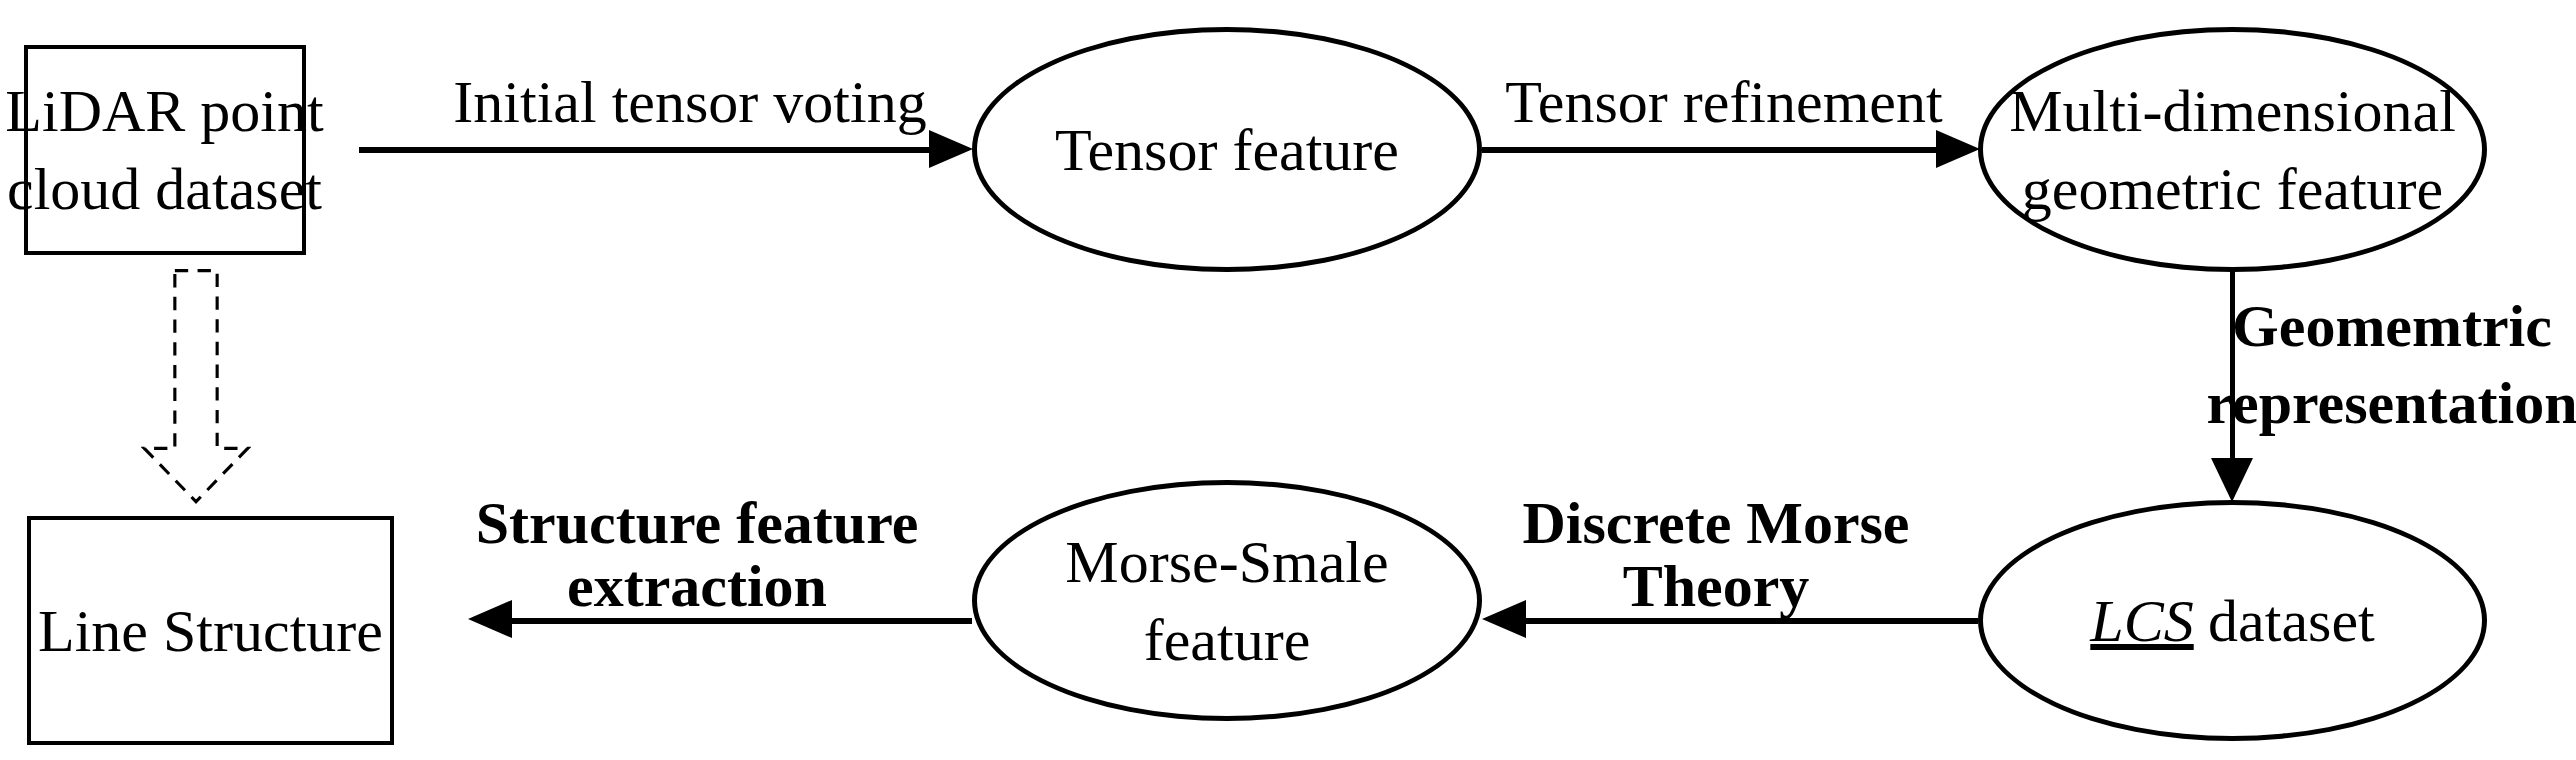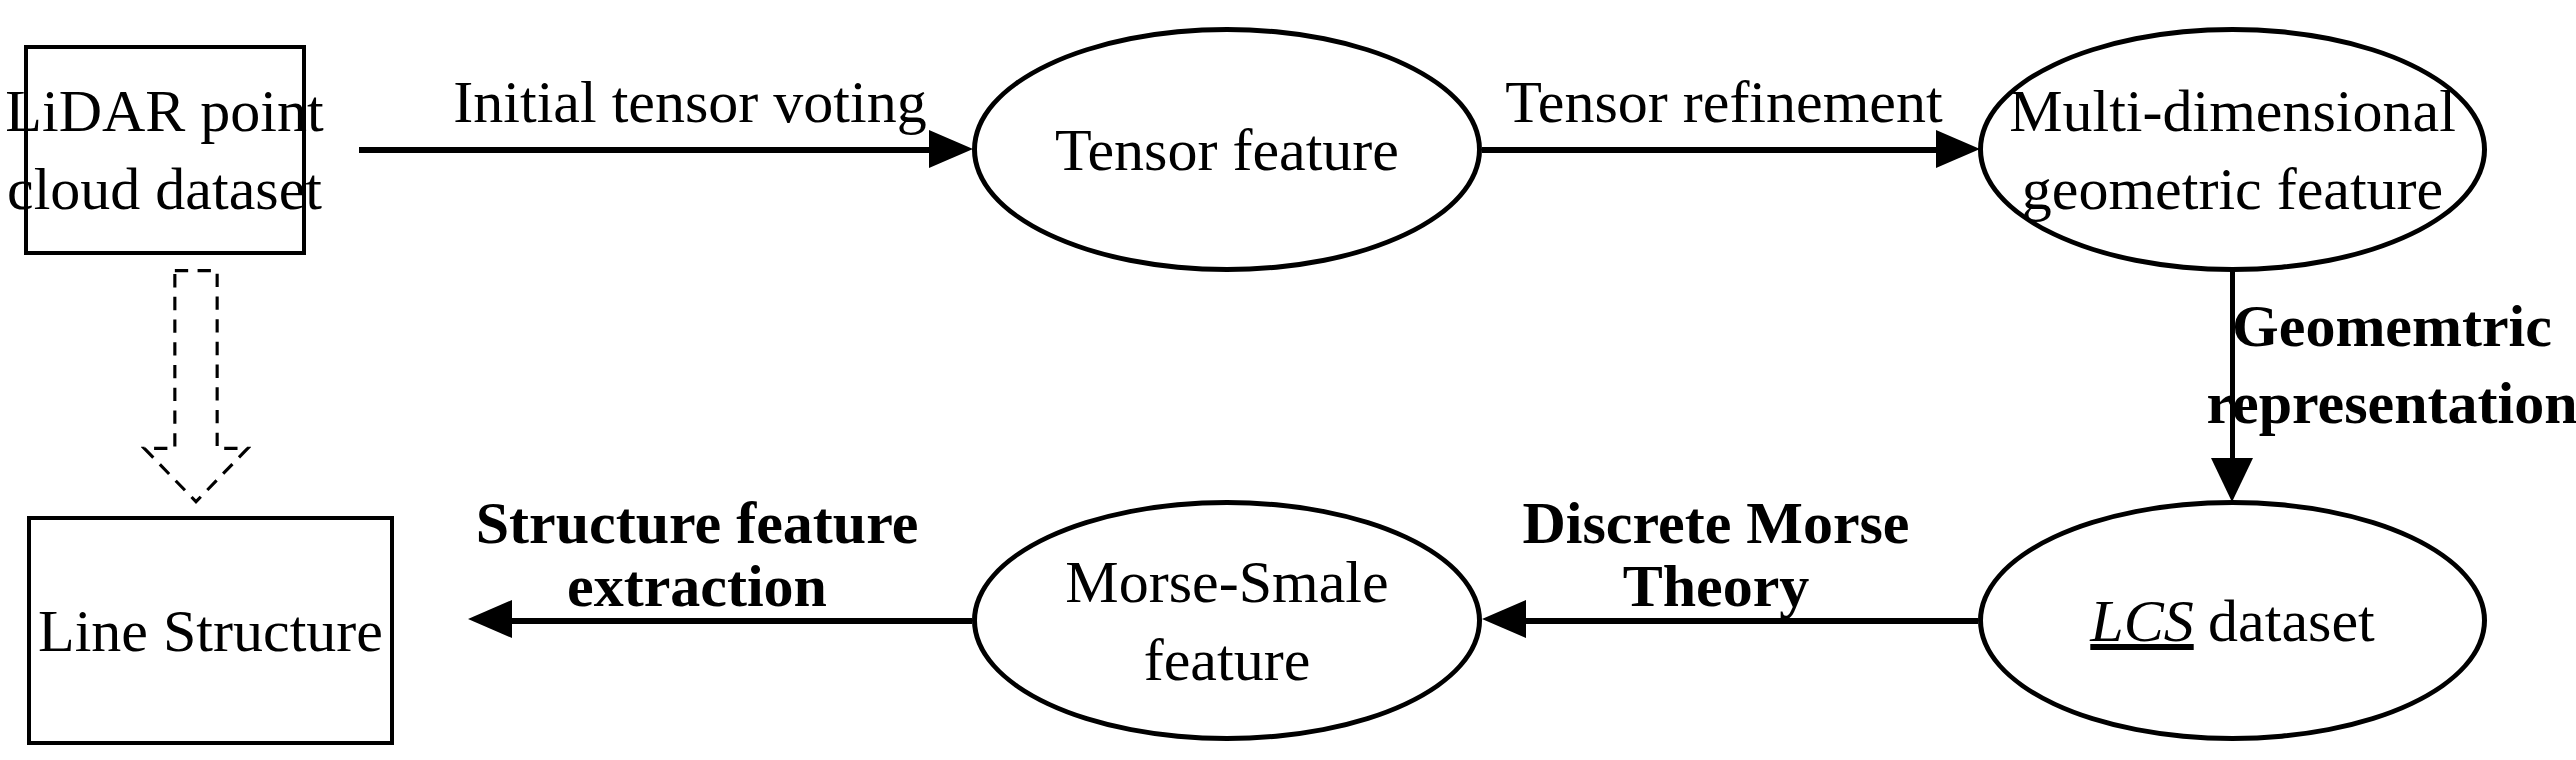--- a/index.html
+++ b/index.html
@@ -126,21 +126,21 @@
     <span class="after-italic">dataset</span>
   </div>
 
   <div class="head-left" style="left:1482px; top:600px;"></div>
   <div class="hline" style="left:1526px; top:618px; width:452px;"></div>
   <div class="edge-label" style="left:1716px; top:492px;">
     <span class="tline">Discrete Morse</span>
     <span class="tline">Theory</span>
   </div>
 
-  <div class="node ellipse" style="left:972px; top:500px; width:510px; height:241px;">
+  <div class="node ellipse" style="left:972px; top:480px; width:510px; height:241px;">
     <span class="tline">Morse-Smale</span>
     <span class="tline">feature</span>
   </div>
 
   <div class="head-left" style="left:468px; top:600px;"></div>
   <div class="hline" style="left:512px; top:618px; width:460px;"></div>
   <div class="edge-label" style="left:697px; top:492px;">
     <span class="tline">Structure feature</span>
     <span class="tline">extraction</span>
   </div>

